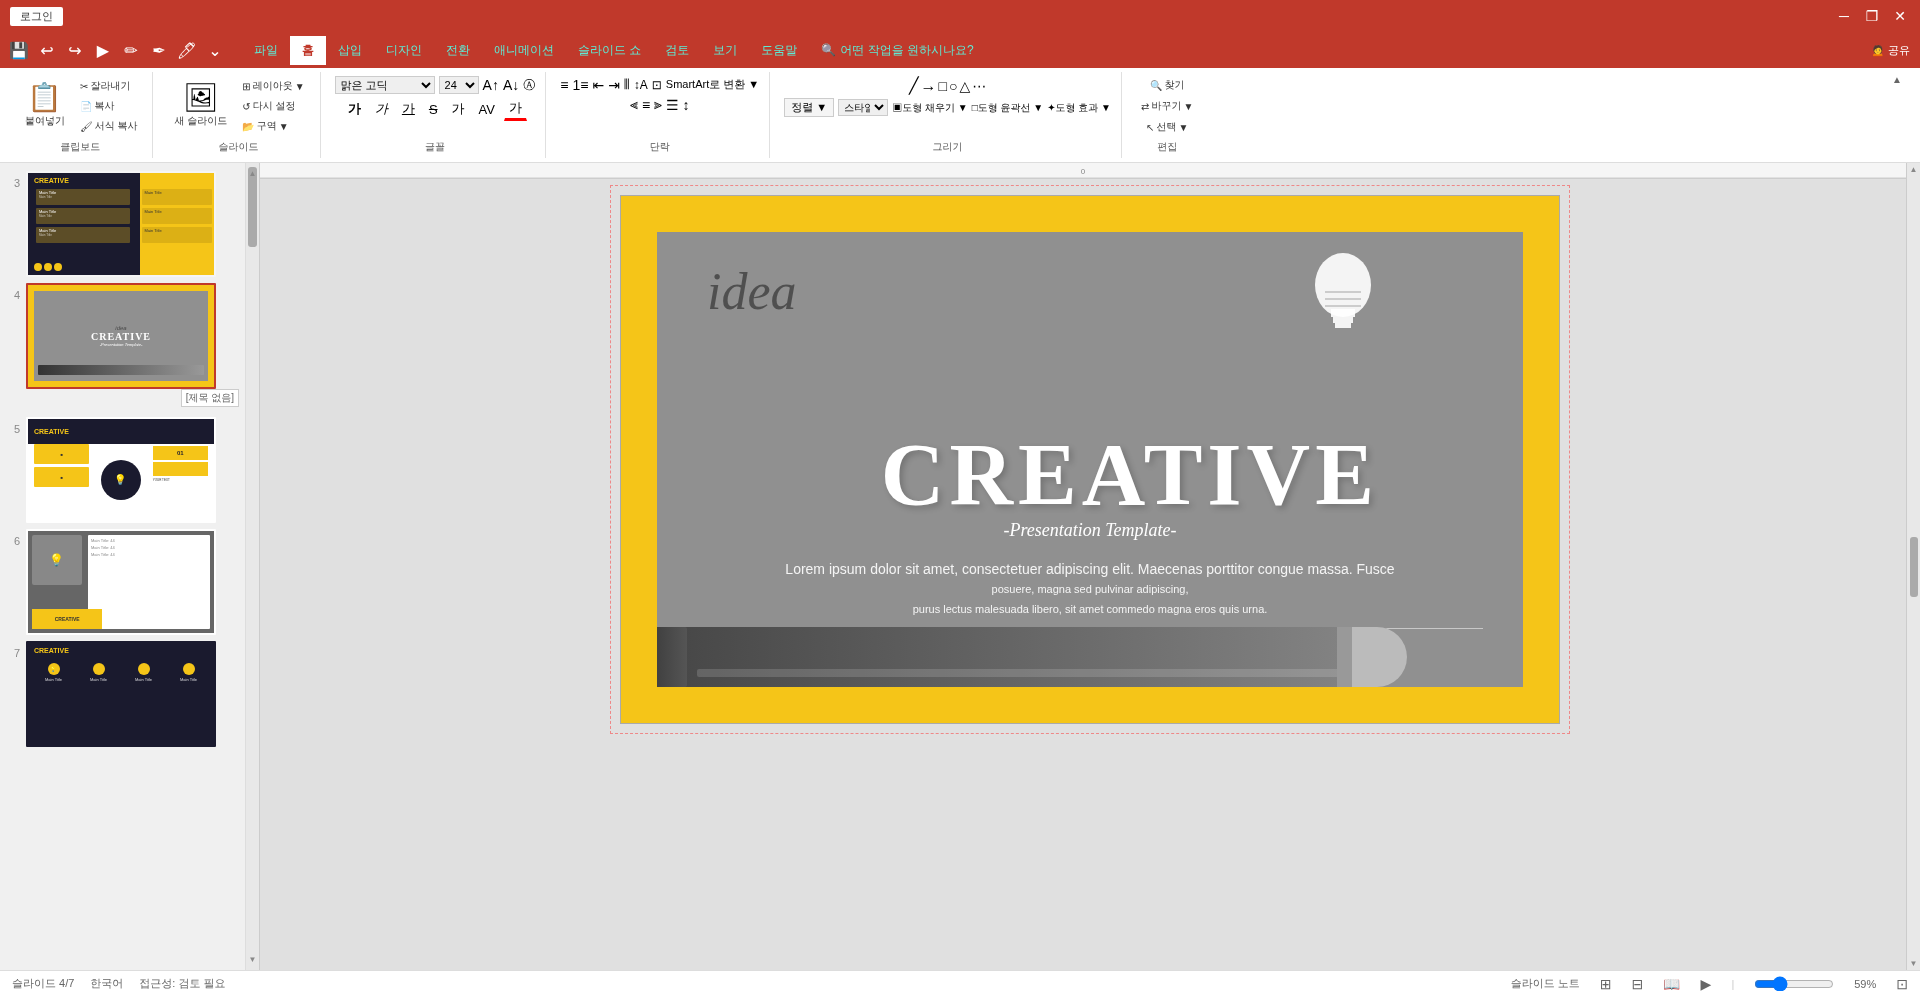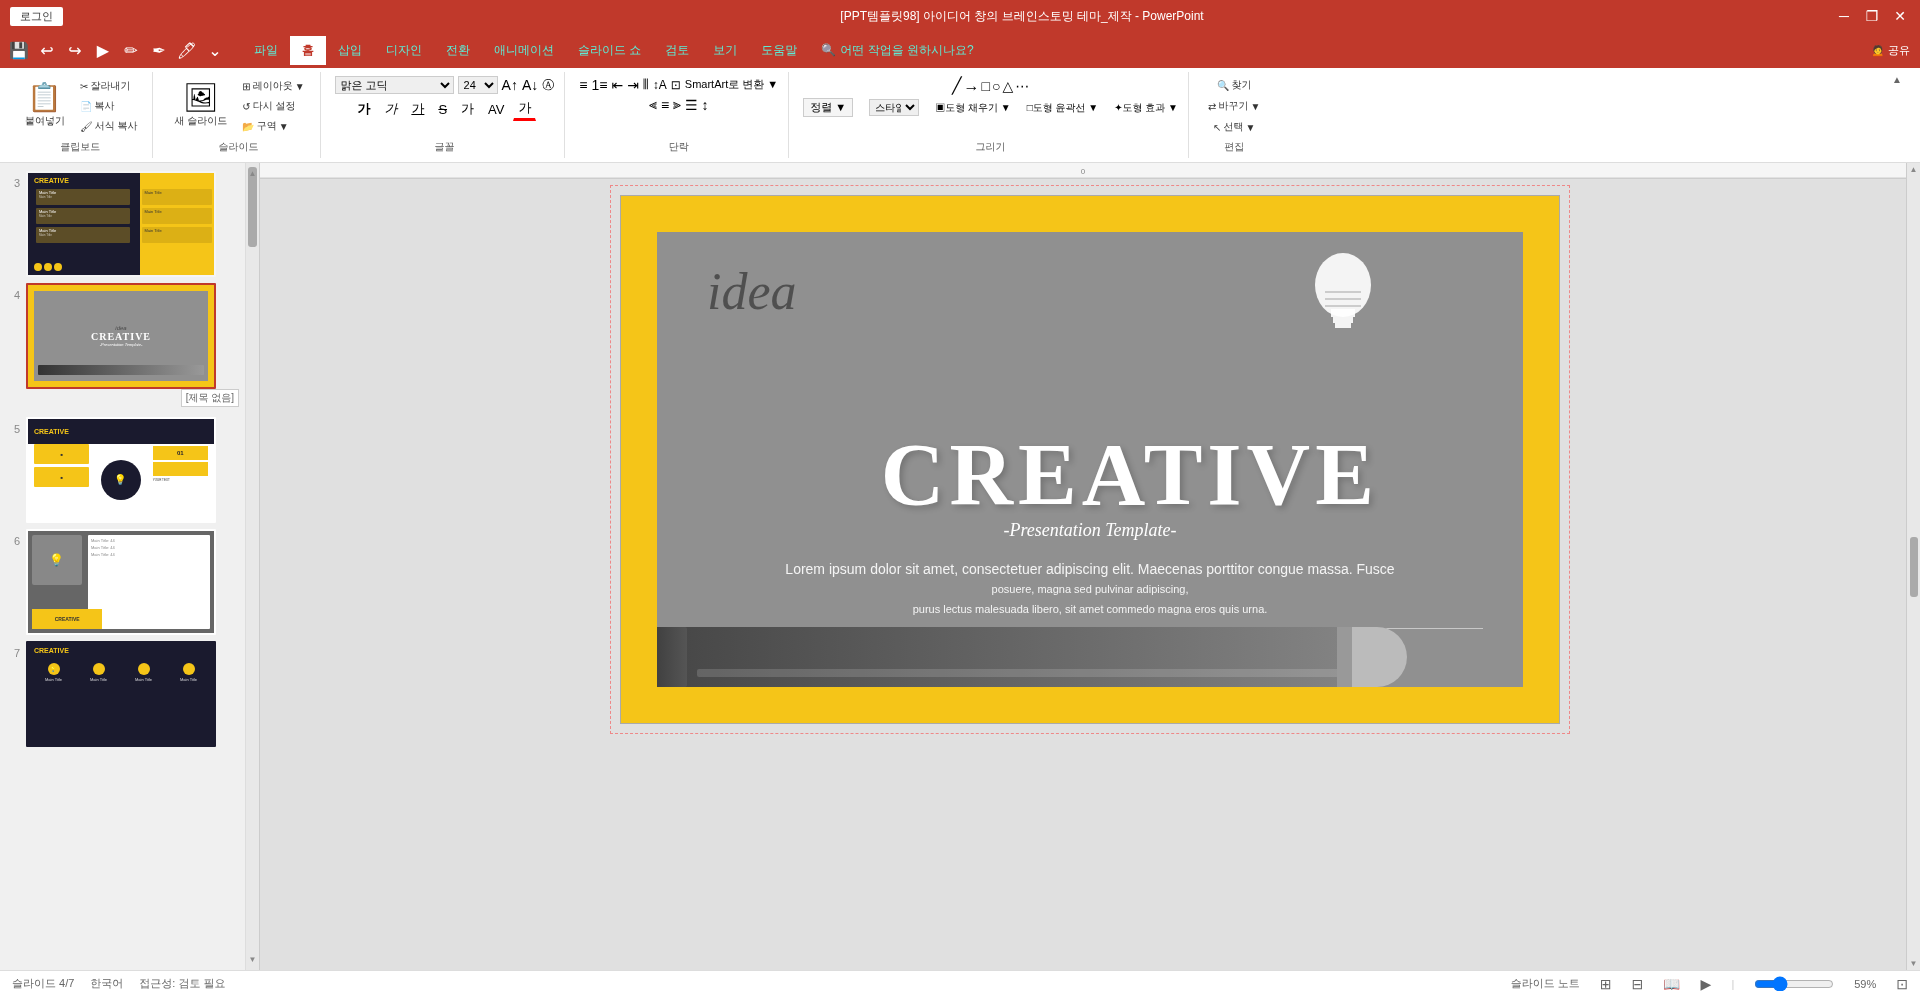--- a/index.html
+++ b/index.html
@@ -58,21 +58,20 @@
 
     #content-area { display: flex; flex: 1; height: calc(991px - 32px - 90px - 36px - 26px); }
   </style>
 </head>
 <body>
 
 <div id="title-bar">
   <div style="display:flex; align-items:flex-start; gap:6px; width:200px;">
     <button id="login-btn">로그인</button>
   </div>
-  <div class="title">[PPT템플릿98] 아이디어 창의 브레인스토밍 테마_제작 - PowerPoint</div>
   <div class="win-controls">
     <span class="win-btn">─</span>
     <span class="win-btn">❐</span>
     <span class="win-btn">✕</span>
   </div>
 </div>
 
 <div id="ribbon">
   <div style="display:flex; align-items:center; background:#c0392b;">
     <div id="quick-access">
@@ -133,21 +132,21 @@
           <div class="sm-btn">↺ <span>다시 설정</span></div>
           <div class="sm-btn">📂 <span>구역</span> ▼</div>
         </div>
       </div>
       <div class="ribbon-section-label">슬라이드</div>
     </div>
 
     <div class="ribbon-section" style="min-width:200px;">
       <div class="ribbon-section-content" style="flex-direction:column; gap:3px;">
         <div style="display:flex; gap:4px; align-items:center;">
-          <select style="font-size:11px; border:1px solid #ccc; padding:1px; width:119px;"><option>맑은 고딕</option></select>
+          <select style="font-size:11px; border:1px solid #ccc; padding:1px; width:100px;"><option>맑은 고딕</option></select>
           <select style="font-size:11px; border:1px solid #ccc; padding:1px; width:40px;"><option>24</option></select>
           <span style="cursor:pointer;font-size:14px;">A↑</span>
           <span style="cursor:pointer;font-size:14px;">A↓</span>
           <span style="cursor:pointer;font-size:12px;">Ⓐ</span>
         </div>
         <div style="display:flex; gap:4px; align-items:center;">
           <span style="cursor:pointer;font-weight:bold;font-size:13px;padding:1px 4px;border:1px solid transparent;">가</span>
           <span style="cursor:pointer;font-style:italic;font-size:13px;padding:1px 4px;border:1px solid transparent;">가</span>
           <span style="cursor:pointer;text-decoration:underline;font-size:13px;padding:1px 4px;border:1px solid transparent;">가</span>
           <span style="cursor:pointer;text-decoration:line-through;font-size:13px;padding:1px 4px;border:1px solid transparent;">S</span>
@@ -185,21 +184,21 @@
     <div class="ribbon-section" style="min-width:220px;">
       <div class="ribbon-section-content" style="flex-direction:column;gap:3px;">
         <div style="display:flex;gap:2px;align-items:center;flex-wrap:wrap;max-width:180px;">
           <span style="font-size:16px;cursor:pointer;">╱</span>
           <span style="font-size:16px;cursor:pointer;">→</span>
           <span style="font-size:14px;cursor:pointer;">□</span>
           <span style="font-size:14px;cursor:pointer;">○</span>
           <span style="font-size:14px;cursor:pointer;">△</span>
           <span style="font-size:14px;cursor:pointer;">⋯</span>
         </div>
-        <div style="display:flex;gap:16px;align-items:center;">
+        <div style="display:flex;gap:4px;align-items:center;">
           <span style="cursor:pointer;font-size:11px;border:1px solid #ccc;padding:1px 6px;background:#f5f5f5;">정렬 ▼</span>
           <select style="font-size:10px;border:1px solid #ccc;padding:1px;width:50px;"><option>스타일</option></select>
           <span style="cursor:pointer;font-size:10px;">▣도형 채우기 ▼</span>
           <span style="cursor:pointer;font-size:10px;">□도형 윤곽선 ▼</span>
           <span style="cursor:pointer;font-size:10px;">✦도형 효과 ▼</span>
         </div>
       </div>
       <div class="ribbon-section-label">그리기</div>
     </div>
 

